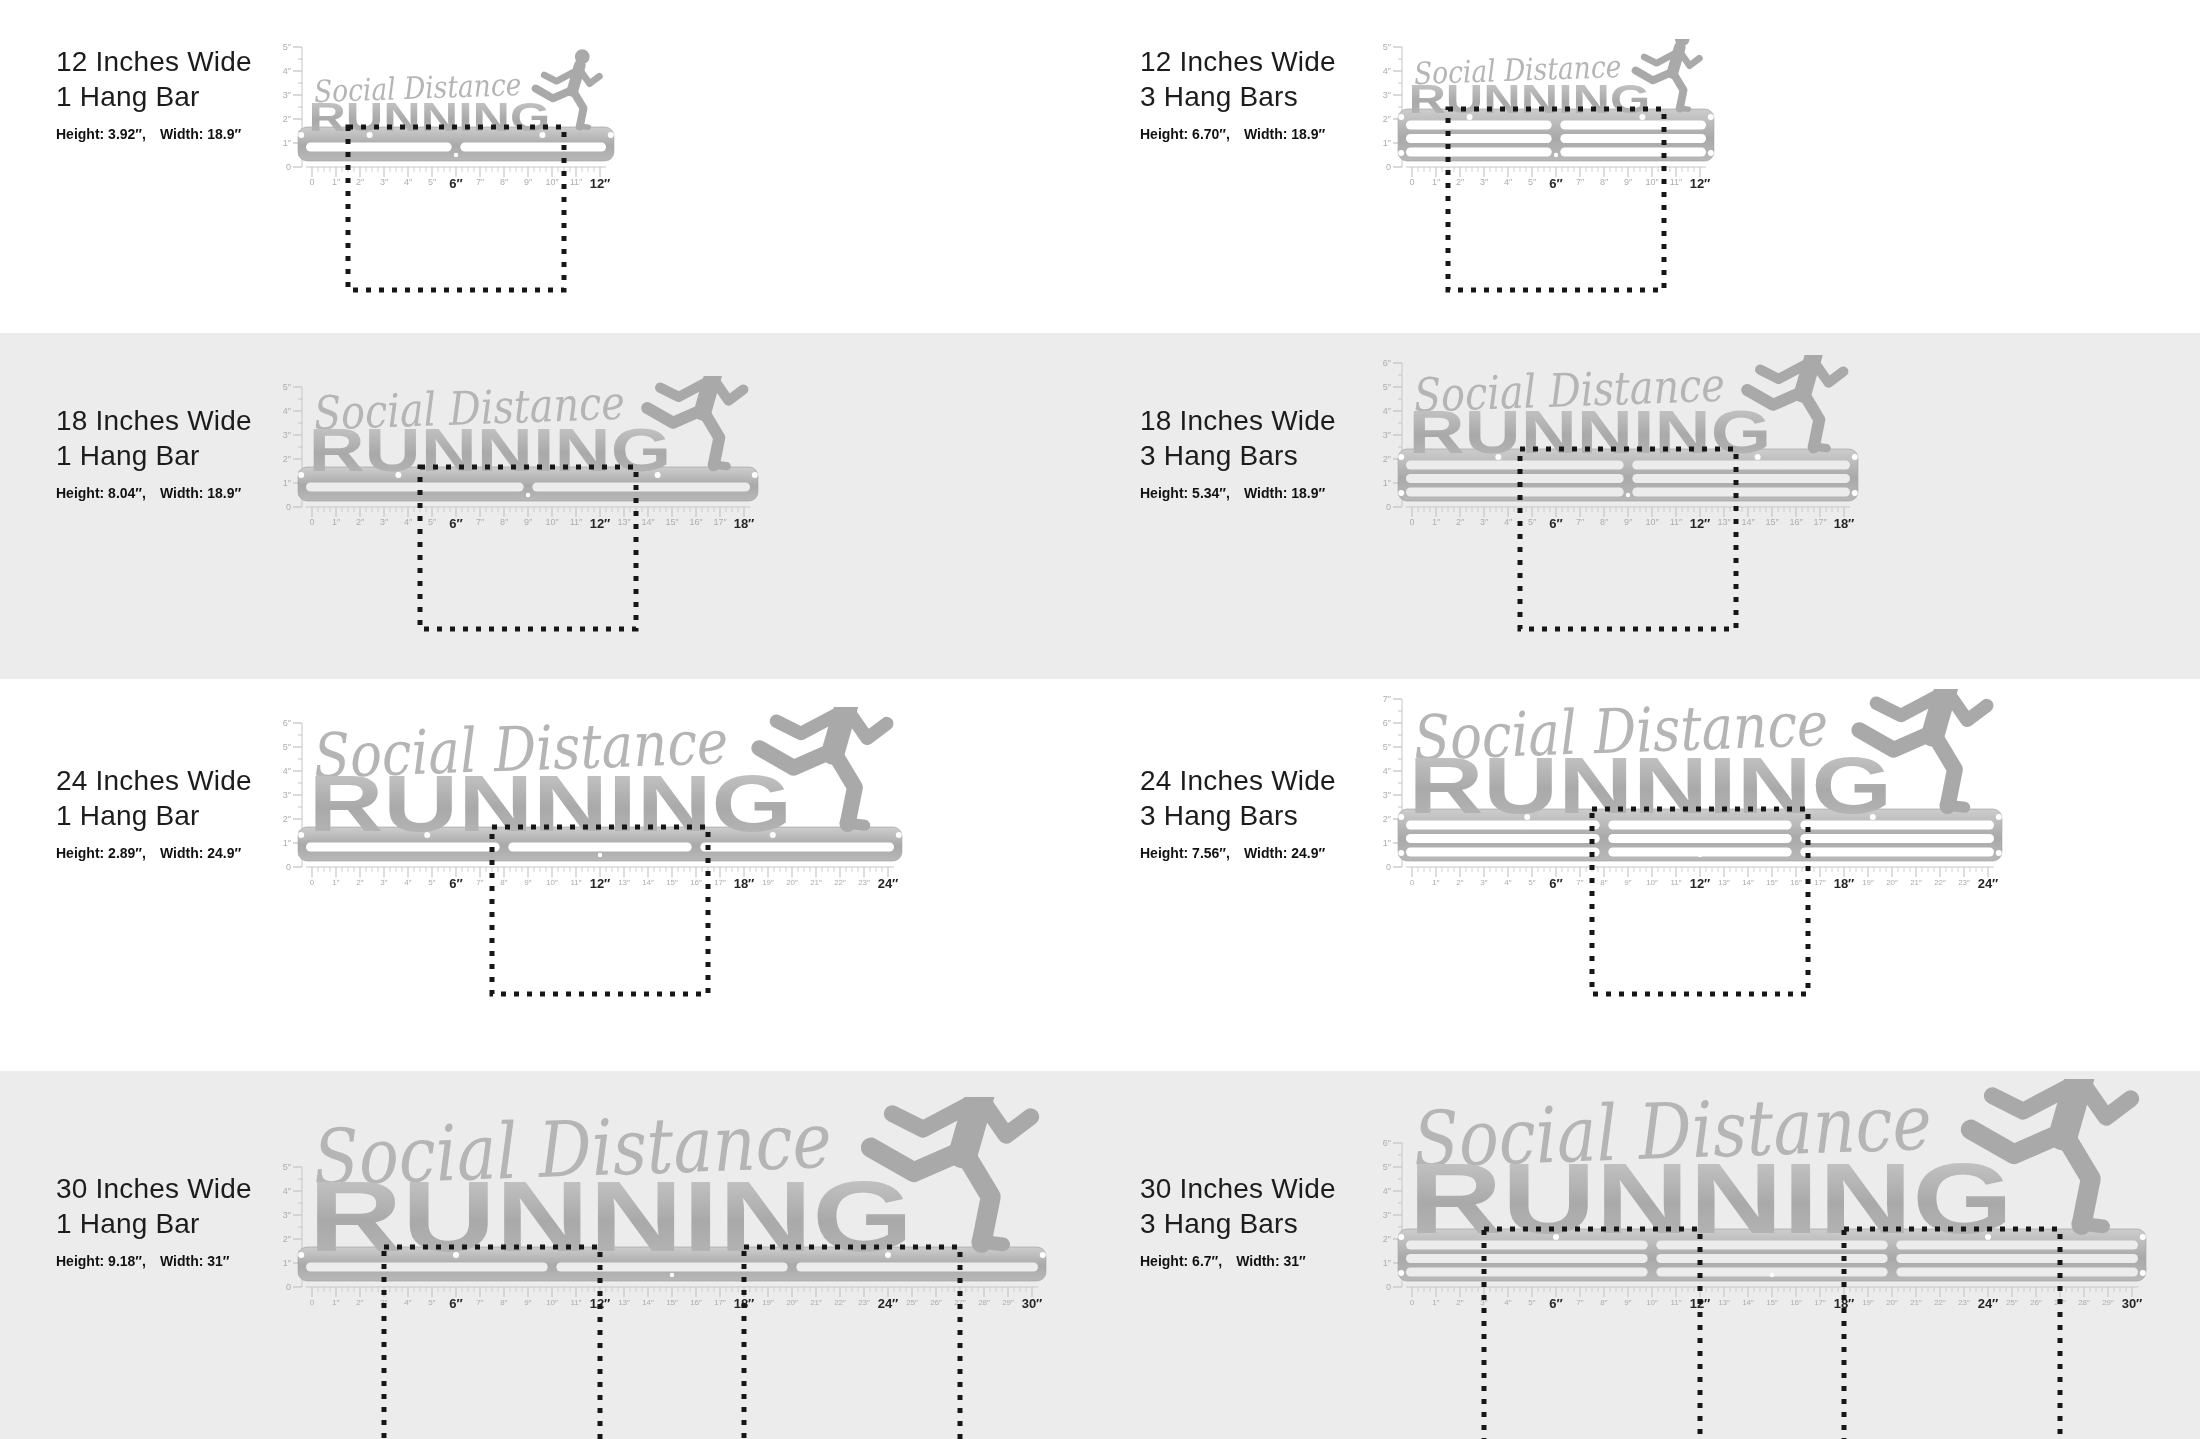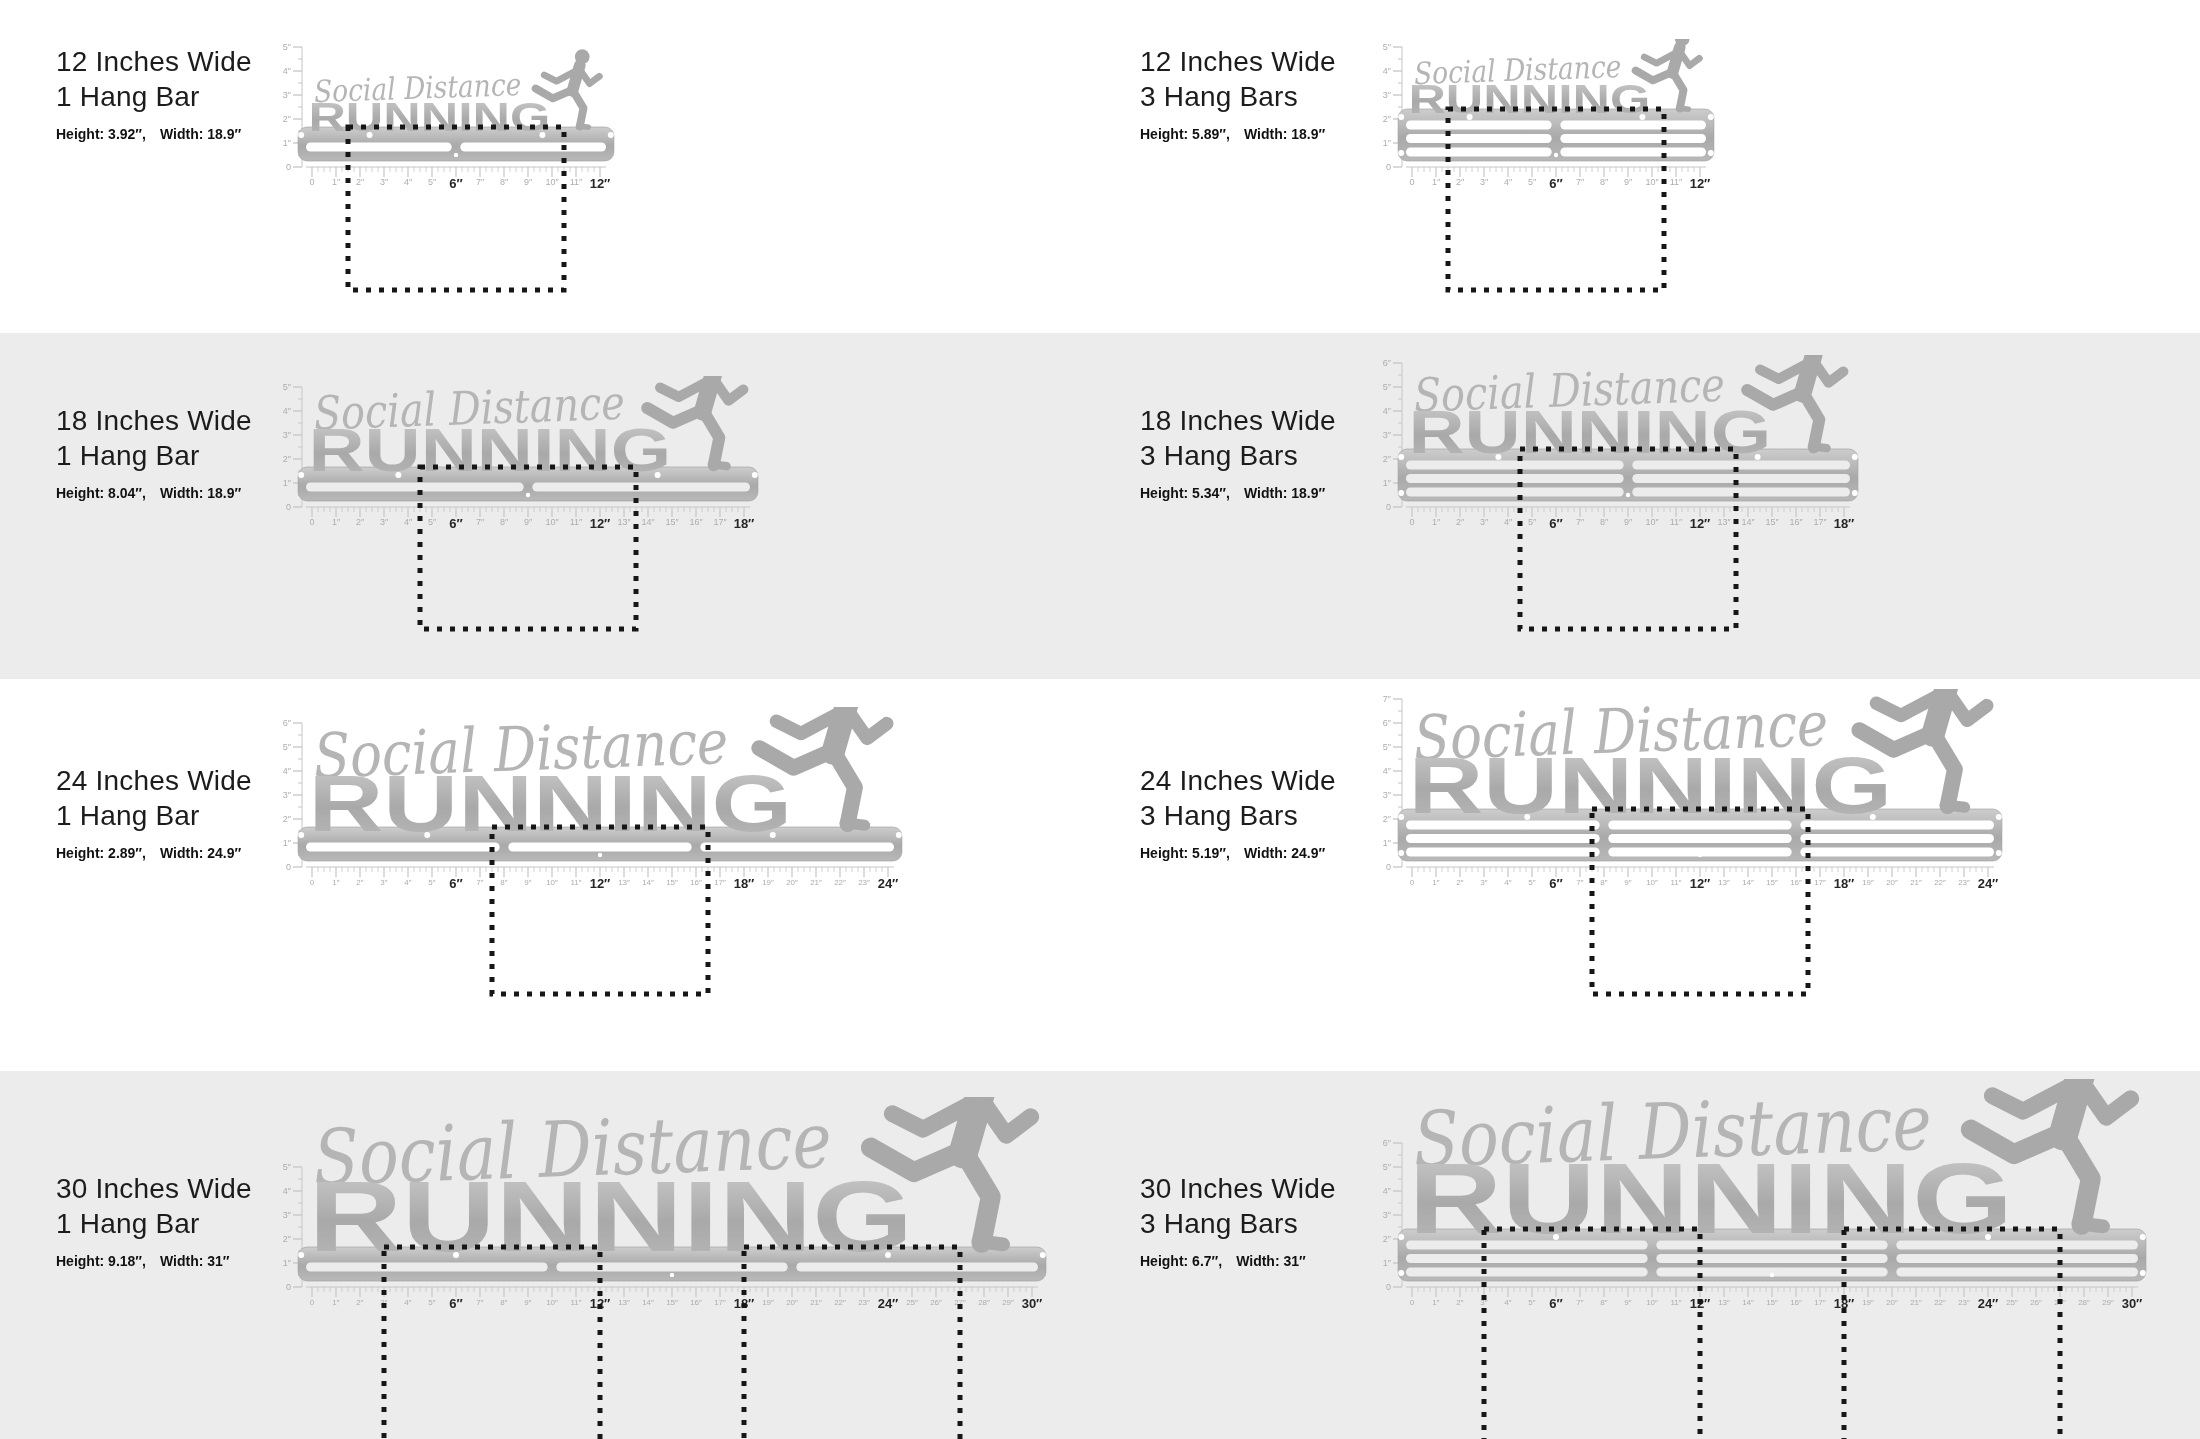--- a/index.html
+++ b/index.html
@@ -139,21 +139,21 @@
           <text x="256" y="146" text-anchor="middle" font-size="9" font-weight="normal" fill="#adadad">9″</text>
           <text x="280" y="146" text-anchor="middle" font-size="9" font-weight="normal" fill="#adadad">10″</text>
           <text x="304" y="146" text-anchor="middle" font-size="9" font-weight="normal" fill="#adadad">11″</text>
           <text x="328" y="149" text-anchor="middle" font-size="13" font-weight="bold" fill="#262626">12″</text>
         </g>
         <rect x="76" y="88" width="216" height="163" fill="none" stroke="#161616" stroke-width="5" stroke-dasharray="5 8"></rect>
       </svg>
       <div class="panel-label" style="left: 1140px; top: 8px;">
         <div class="t1">12 Inches Wide</div>
         <div class="t2">3 Hang Bars</div>
-        <div class="spec"><span class="h">Height: 5.89″,</span><span class="w">Width: 18.9″</span></div>
+        <div class="spec"><span class="h">Height: 6.70″,</span><span class="w">Width: 18.9″</span></div>
       </div>
       <svg width="368" height="265" style="position: absolute; left: 1372px; top: 3px;">
         <defs>
           <linearGradient id="g01" x1="0" y1="0" x2="0" y2="1">
             <stop offset="0" stop-color="#cdcdcd"></stop>
             <stop offset="0.55" stop-color="#a9a9a9"></stop>
             <stop offset="1" stop-color="#b9b9b9"></stop>
           </linearGradient>
         </defs>
         <g>
@@ -766,21 +766,21 @@
           <text x="544" y="178" text-anchor="middle" font-size="8" font-weight="normal" fill="#adadad">21″</text>
           <text x="568" y="178" text-anchor="middle" font-size="8" font-weight="normal" fill="#adadad">22″</text>
           <text x="592" y="178" text-anchor="middle" font-size="8" font-weight="normal" fill="#adadad">23″</text>
           <text x="616" y="181" text-anchor="middle" font-size="13" font-weight="bold" fill="#262626">24″</text>
         </g>
         <rect x="220" y="120" width="216" height="167" fill="none" stroke="#161616" stroke-width="5" stroke-dasharray="5 8"></rect>
       </svg>
       <div class="panel-label" style="left: 1140px; top: 84px;">
         <div class="t1">24 Inches Wide</div>
         <div class="t2">3 Hang Bars</div>
-        <div class="spec"><span class="h">Height: 5.19″,</span><span class="w">Width: 24.9″</span></div>
+        <div class="spec"><span class="h">Height: 7.56″,</span><span class="w">Width: 24.9″</span></div>
       </div>
       <svg width="656" height="319" style="position: absolute; left: 1372px; top: 10px;">
         <defs>
           <linearGradient id="g21" x1="0" y1="0" x2="0" y2="1">
             <stop offset="0" stop-color="#cdcdcd"></stop>
             <stop offset="0.55" stop-color="#a9a9a9"></stop>
             <stop offset="1" stop-color="#b9b9b9"></stop>
           </linearGradient>
         </defs>
         <g>

